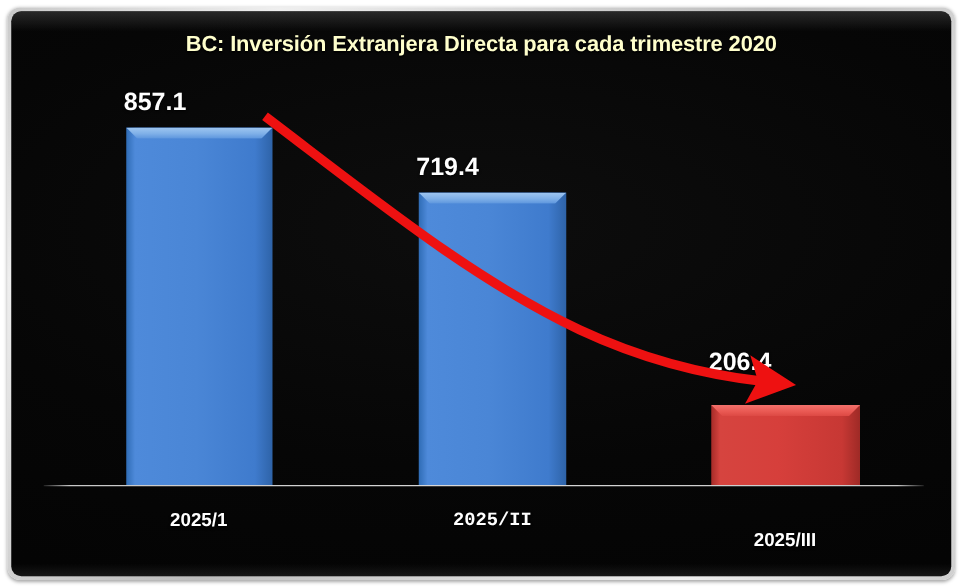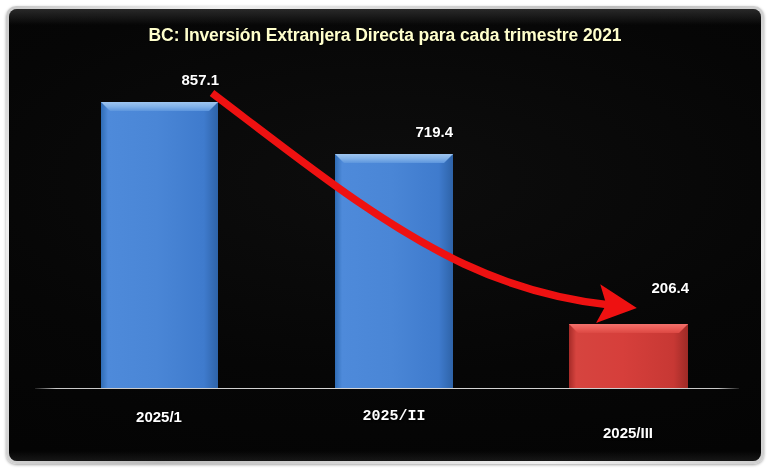--- a/index.html
+++ b/index.html
@@ -125,23 +125,23 @@
     width: 100%;
     height: 9px;
     background: linear-gradient(to bottom, #f2716c 0%, #ea5a54 55%, #dc4843 100%);
     clip-path: polygon(0 0, 100% 0, calc(100% - 9px) 100%, 9px 100%);
   }
 
   
   .value-label {
     position: absolute;
     color: #ffffff;
-    font-size: 15px;
+    font-size: 20px;
     font-weight: bold;
-    text-align: right;
+    text-align: left;
     text-shadow: 0 1px 2px rgba(0,0,0,0.95);
     white-space: nowrap;
   }
 
   
   .cat-label {
     position: absolute;
     color: #ffffff;
     font-size: 15px;
     font-weight: bold;
@@ -176,21 +176,21 @@
 <div id="chart-frame">
 
   <div id="chart-bevel"></div>
 
   <div id="plot-area">
 
     <div id="panel-sheen"></div>
     <div id="panel-sheen-bottom"></div>
 
     <div id="chart-title" style="color: rgb(255, 255, 204);">
-      <span>BC: Inversión Extranjera Directa para cada trimestre 2021</span>
+      <span>BC: Inversión Extranjera Directa para cada trimestre 2020</span>
     </div>
 
     <div class="bar bar-blue" id="bar-0" style="left: 92px; top: 93px; width: 117px; height: 286px;">
       <div class="bar-top"></div>
     </div>
 
     <div class="bar bar-blue" id="bar-1" style="left: 326px; top: 145px; width: 118px; height: 234px;">
       <div class="bar-top"></div>
     </div>
 

